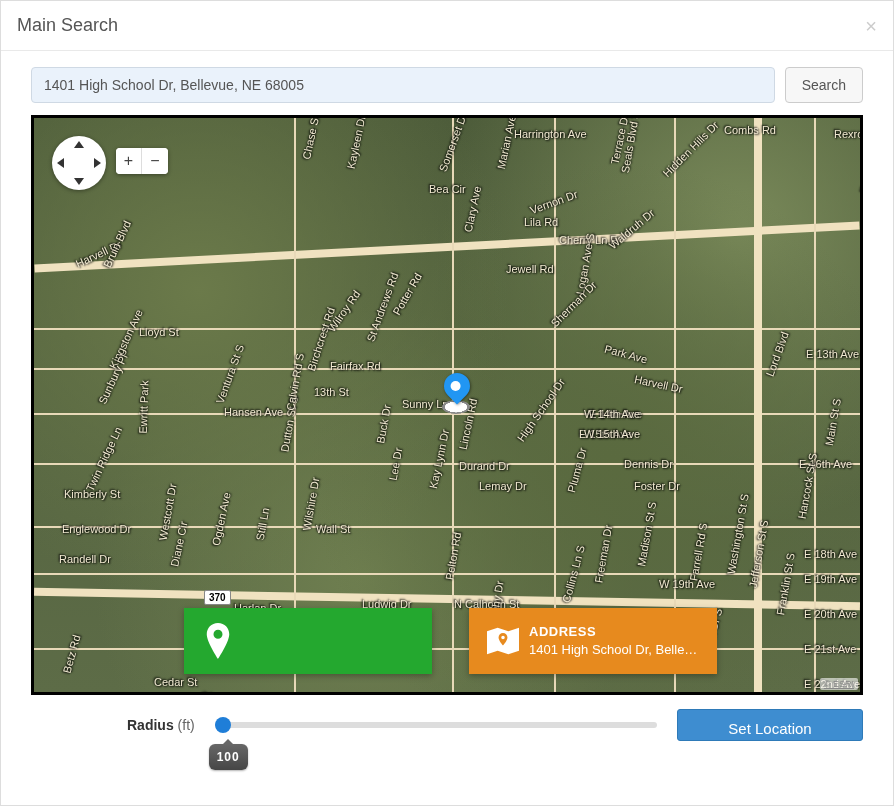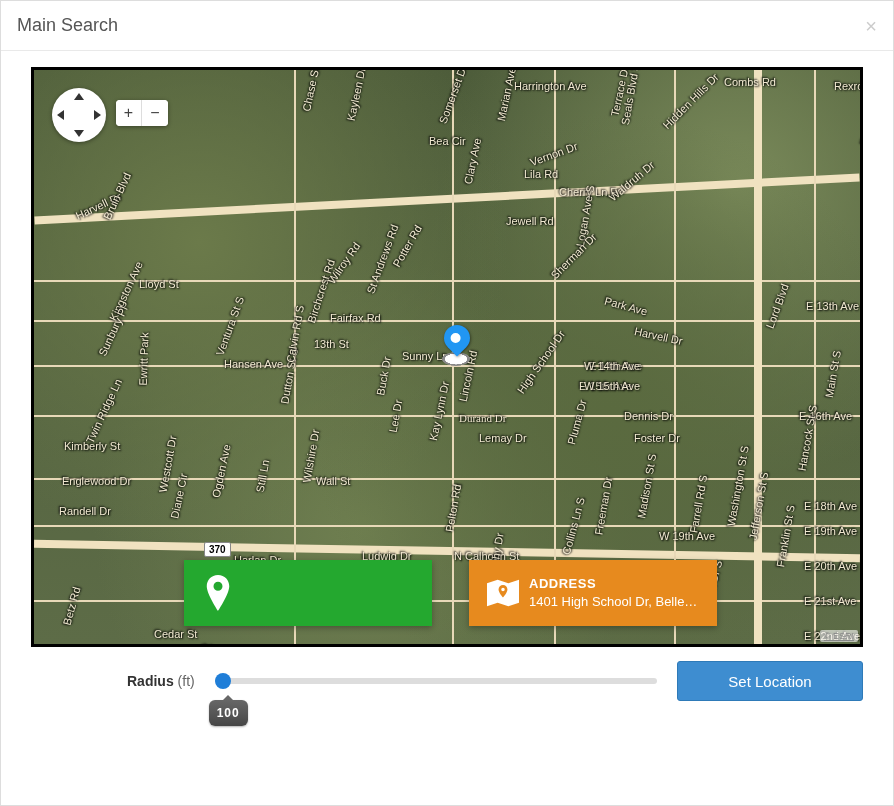--- a/index.html
+++ b/index.html
@@ -260,33 +260,37 @@
   }
   .set-loc-btn {
     background: #3e8dd0;
     border: 1px solid #2e7ab8;
     color: #fff;
     font-size: 15px;
     padding: 10px 28px;
     border-radius: 3px;
     cursor: pointer;
     min-width: 186px;
-    height: 40px;
+    height: 32px;
   }
 </style>
 </head>
 <body>
 
 <div class="modal">
   <div class="modal-header">
     <div class="modal-title">Main Search</div>
     <div class="close-x">×</div>
   </div>
   <div class="modal-body">
 
+    <div class="search-row">
+      <input class="search-input" type="text" value="1401 High School Dr, Bellevue, NE 68005" style="">
+      <button class="search-btn">Search</button>
+    </div>
 
     <div class="map-frame">
 
       <div class="road-h wide" style="top:125px; transform:rotate(-3deg);"></div>
       <div class="road-h wide" style="top:477px; transform:rotate(1deg);"></div>
       <div class="road-h" style="top:210px"></div>
       <div class="road-h" style="top:250px"></div>
       <div class="road-h" style="top:295px"></div>
       <div class="road-h" style="top:345px"></div>
       <div class="road-h" style="top:408px"></div>
@@ -337,21 +341,21 @@
           <div class="street-label" style="left: 635px; top: 428px; transform: rotate(-80deg);">Farrell Rd S</div>
           <div class="street-label" style="left: 580px; top: 410px; transform: rotate(-80deg);">Madison St S</div>
           <div class="street-label" style="left: 540px; top: 430px; transform: rotate(-80deg);">Freeman Dr</div>
           <div class="street-label" style="left: 510px; top: 450px; transform: rotate(-75deg);">Collins Ln S</div>
           <div class="street-label" style="left: 645px; top: 515px; transform: rotate(-75deg);">Hansen Dr S</div>
           <div class="street-label" style="left: 625px; top: 460px; transform: rotate(0deg);">W 19th Ave</div>
           <div class="street-label" style="left: 600px; top: 362px; transform: rotate(0deg);">Foster Dr</div>
           <div class="street-label" style="left: 590px; top: 340px; transform: rotate(0deg);">Dennis Dr</div>
           <div class="street-label" style="left: 445px; top: 362px; transform: rotate(0deg);">Lemay Dr</div>
           <div class="street-label" style="left: 520px; top: 346px; transform: rotate(-75deg);">Pluma Dr</div>
-          <div class="street-label" style="left: 425px; top: 342px; transform: rotate(0deg); font-family: Liberation Serif, serif;">Durand Dr</div>
+          <div class="street-label" style="left: 425px; top: 342px; transform: rotate(0deg);">Durand Dr</div>
           <div class="street-label" style="left: 470px; top: 286px; transform: rotate(-55deg);">High School Dr</div>
           <div class="street-label" style="left: 550px; top: 290px; transform: rotate(0deg);">W 14th Ave</div>
           <div class="street-label" style="left: 550px; top: 310px; transform: rotate(0deg);">W 15th Ave</div>
           <div class="street-label" style="left: 408px; top: 300px; transform: rotate(-78deg);">Lincoln Rd</div>
           <div class="street-label" style="left: 368px; top: 280px; transform: rotate(0deg);">Sunny Ln</div>
           <div class="street-label" style="left: 415px; top: 85px; transform: rotate(-78deg);">Clary Ave</div>
           <div class="street-label" style="left: 395px; top: 432px; transform: rotate(-80deg);">Pelton Rd</div>
           <div class="street-label" style="left: 420px; top: 480px; transform: rotate(0deg);">N Calhoun St</div>
           <div class="street-label" style="left: 375px; top: 335px; transform: rotate(-78deg);">Kay Lynn Dr</div>
           <div class="street-label" style="left: 296px; top: 242px; transform: rotate(0deg);">Fairfax Rd</div>

